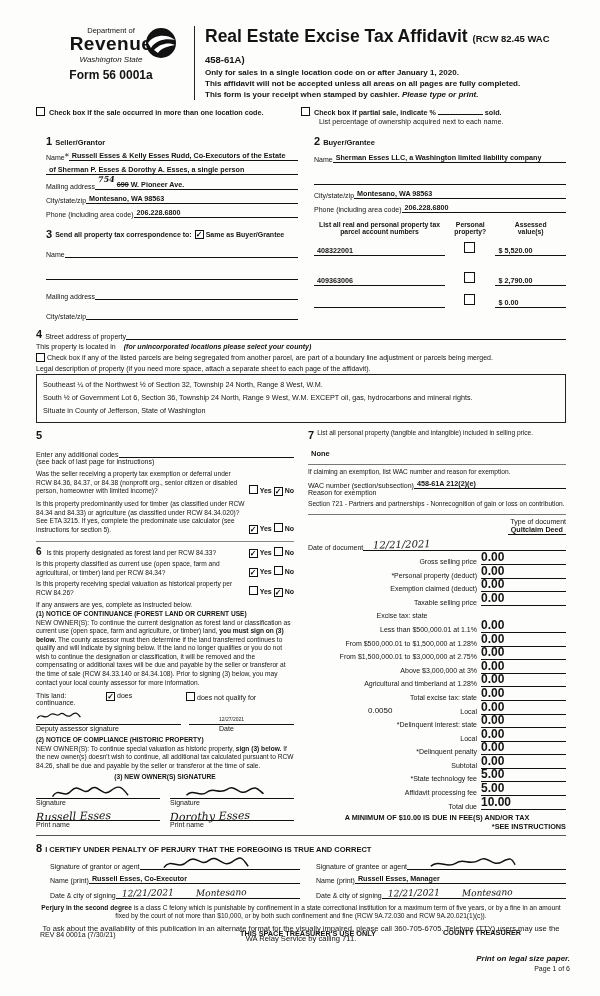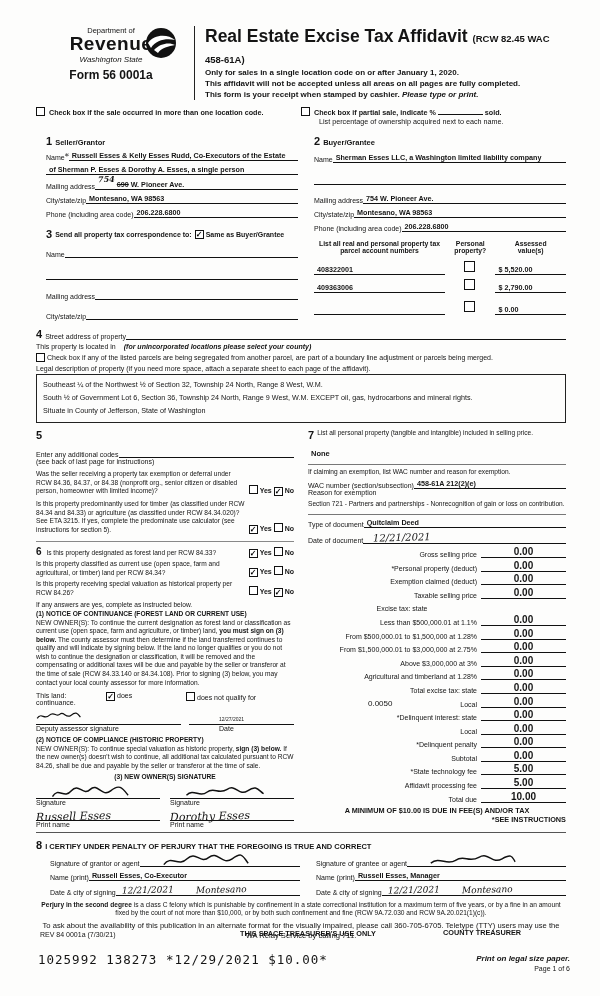--- a/index.html
+++ b/index.html
@@ -40,21 +40,21 @@
   .i{font-style:italic;}
   .strike{text-decoration:line-through;}
   .yn{white-space:nowrap;font-size:7px;font-weight:600;margin-left:4px;}
   
   .legalbox{border:1.2px solid #222;padding:4px 6px;font-size:7.2px;line-height:1.8;margin-top:2px;}
   .countybox{display:inline-block;border:1.2px solid #222;min-width:165px;font-size:9px;padding:1px 4px;font-weight:600;}
   .codebox{display:inline-block;border:1.2px solid #222;font-size:8.5px;padding:1px 3px;white-space:nowrap;overflow:hidden;max-width:248px;}
   
   .taxrow{display:flex;align-items:flex-end;font-size:7px;margin-top:1px;height:12.6px;}
   .taxlab{white-space:nowrap;margin-left:auto;}
-  .taxline{width:85px;border-bottom:1px solid #111;margin-left:4px;text-align:center;font-size:10px;font-weight:600;}
+  .taxline{width:85px;border-bottom:1px solid #111;margin-left:4px;text-align:left;font-size:12px;font-weight:600;}
   .qrow{display:flex;justify-content:space-between;align-items:flex-end;}
   .sigline{border-bottom:1px solid #111;position:relative;height:16px;}
   .footer-abs{position:absolute;font-size:7px;}
   .stamp{font-family:"DejaVu Sans Mono",monospace;font-size:12.5px;letter-spacing:1px;}
 </style>
 </head>
 <body>
 
 <div class="page">
 <div class="content">
@@ -148,24 +148,20 @@
 
     <div style="width:50%;padding-left:4px;">
       <div><span class="secnum">2</span><span class="seclab">Buyer/Grantee</span></div>
       <div class="frow" style="margin-top:4px;">
             <span class="lab">Name</span>
             <span class="fl"><span class="val">Sherman Esses LLC, a Washington limited liability company</span></span>
           </div>
       <div class="frow" style="margin-top:12px;">
             <span class="fl"></span>
           </div>
-      <div class="frow" style="margin-top:9px;">
-            <span class="lab">Mailing address</span>
-            <span class="fl"><span class="val">754 W. Pioneer Ave.</span></span>
-          </div>
       <div class="frow">
             <span class="lab">City/state/zip</span>
             <span class="fl"><span class="val">Montesano, WA 98563</span></span>
           </div>
       <div class="frow">
             <span class="lab">Phone (including area code)</span>
             <span class="fl"><span class="val">206.228.6800</span></span>
           </div>
 
       <div style="margin-top:8px;">
@@ -182,21 +178,21 @@
         </div>
         <div class="row" style="align-items:flex-end;margin-top:3px;">
           <div class="frow" style="width:52%;margin-top:0;">
                 <span class="fl"><span class="val">408322001</span></span>
               </div>
           <div style="width:20%;text-align:center;"><span class="cb" style="width:9px;height:9px;"></span></div>
           <div class="frow" style="width:28%;margin-top:0;">
                 <span class="fl"><span class="val">$ 5,520.00</span></span>
               </div>
         </div>
-        <div class="row" style="margin-top:0;">
+        <div class="row" style="margin-top:12px;">
           <div class="frow" style="width:52%;margin-top:0;">
                 <span class="fl"><span class="val">409363006</span></span>
               </div>
           <div style="width:20%;text-align:center;"><span class="cb" style="width:9px;height:9px;"></span></div>
           <div class="frow" style="width:28%;margin-top:0;">
                 <span class="fl"><span class="val">$ 2,790.00</span></span>
               </div>
         </div>
         <div class="row" style="align-items:flex-end;margin-top:4px;">
           <div class="frow" style="width:52%;margin-top:0;">
@@ -329,21 +325,21 @@
       </div>
       <div class="val" style="margin:8px 0 6px 0;font-size:7.5px;">None</div>
       <div style="border-top:1px solid #777;padding-top:3px;" class="small">If claiming an exemption, list WAC number and reason for exemption.</div>
       <div class="frow" style="margin-top:2px;">
             <span class="lab">WAC number (section/subsection)</span>
             <span class="fl"><span class="val">458-61A 212(2)(e)</span></span>
           </div>
       <div class="lab">Reason for exemption</div>
       <div class="small" style="margin-top:4px;">Section 721 - Partners and partnerships - Nonrecognition of gain or loss on contribution.</div>
       <div style="border-top:1px solid #777;margin-top:6px;padding-top:3px;">
-        <div class="frow" style="margin-top:0;">
+        <div class="frow" style="margin-top:0;flex-direction:column;">
               <span class="lab">Type of document</span>
               <span class="fl"><span class="val">Quitclaim Deed</span></span>
             </div>
         <div class="frow">
               <span class="lab">Date of document</span>
               <span class="fl"><span class="hw" style="font-size:10px;padding-left:10px;">12/21/2021</span></span>
             </div>
       </div>
 
       <div>
@@ -476,14 +472,13 @@
   </div>
   <div class="small" style="margin-top:3px;text-align:center;font-size:7.6px;">To ask about the availability of this publication in an alternate format for the visually impaired, please call 360-705-6705. Teletype (TTY) users may use the WA Relay Service by calling 711.</div>
 
 </div>
 
 <div class="footer-abs" style="left:40px;top:931px;">REV 84 0001a   (7/30/21)</div>
 <div class="footer-abs" style="left:240px;top:929px;font-weight:bold;font-size:7.3px;">THIS SPACE TREASURER'S USE ONLY</div>
 <div class="footer-abs" style="left:443px;top:928px;font-weight:bold;font-size:7.3px;">COUNTY TREASURER</div>
 <div class="footer-abs b i" style="right:30px;top:954px;font-size:8px;">Print on legal size paper.</div>
 <div class="footer-abs" style="right:30px;top:965px;font-size:7px;">Page 1 of 6</div>
-<div class="footer-abs stamp" style="left:38px;top:952px;">1025992  138273  *12/29/2021  $10.00*</div>
 </div>
 
 </body></html>

